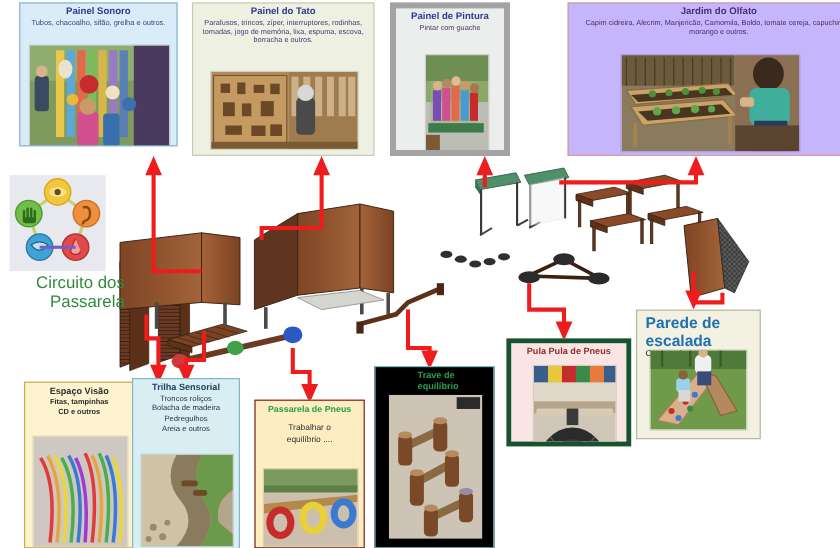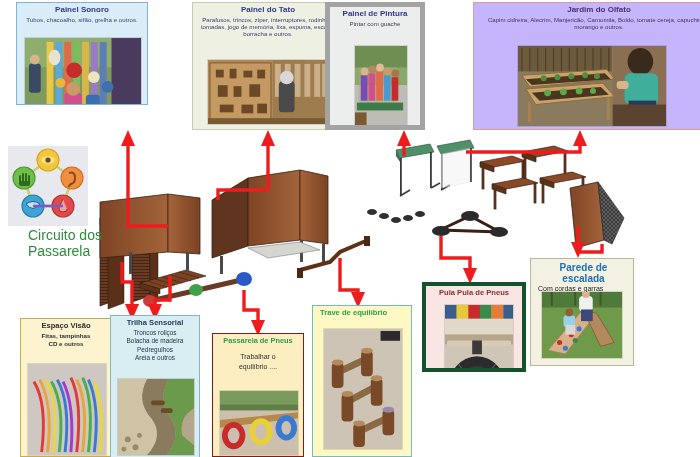--- a/index.html
+++ b/index.html
@@ -32,27 +32,27 @@
   }
   .photo{
     position:absolute;
     background-repeat:no-repeat;
     background-size:100% 100%;
     border:1px solid rgba(0,0,0,.12);
     box-sizing:border-box;
   }
 
   
-  #card-sonoro{left:16px;top:2px;width:132px;height:103px;
+  #card-sonoro{left:16px;top:2px;width:132px;height:120px;
     background:#d9ecf7;border:1px solid #7fb4d4;}
   #card-sonoro .ttl{color:#2f3a8f;font-size:8px;}
   #card-sonoro .sub{color:#3c3f86;font-size:6.2px;}
 
   #card-tato{left:160px;top:2px;width:152px;height:128px;
-    background:#eef0e1;border:1px solid #c9ccb4;margin-left:32px;}
+    background:#eef0e1;border:1px solid #c9ccb4;}
   #card-tato .ttl{color:#2f3a8f;font-size:8px;}
   #card-tato .sub{color:#3f3c7a;font-size:6.1px;}
 
   #card-pintura{left:325px;top:2px;width:100px;height:128px;
     background:#eceded;border:5px solid #a3a3a3;}
   #card-pintura .ttl{color:#2f3a8f;font-size:8px;}
   #card-pintura .sub{color:#3f3f55;font-size:6.1px;}
 
   #card-olfato{left:473px;top:2px;width:252px;height:128px;
     background:#c4b5fd;border:1px solid #d79c9c;}
@@ -69,40 +69,40 @@
     background:#d9eef2;border:1px solid #7fb8c4;}
   #card-trilha .ttl{color:#23405f;font-size:7.6px;}
   #card-trilha .sub{color:#23344a;font-size:6.4px;}
 
   #card-passarela{left:212px;top:333px;width:92px;height:124px;
     background:#fdeec2;border:1px solid #7f1d1d;}
   #card-passarela .ttl{color:#2a9d4f;font-size:7.4px;font-weight:bold;}
   #card-passarela .sub{color:#2e2e2e;font-size:7px;}
 
   #card-trave{left:312px;top:305px;width:100px;height:152px;
-    background:#fef9c3;border:1px solid #79b9c4;}
+    background:#000000;border:1px solid #79b9c4;padding-left:28px;}
   #card-trave .ttl{color:#2a9d4f;font-size:7.6px;text-align:left;margin-left:7px;}
 
   #card-pula{left:422px;top:282px;width:104px;height:90px;
     background:#fae5e5;border:4px solid #14532d;}
   #card-pula .ttl{color:#8c2f2f;font-size:7.6px;}
 
   #card-escalada{left:530px;top:258px;width:104px;height:108px;
     background:#f2f1e2;border:1px solid #b8b79d;}
-  #card-escalada .ttl{color:#1f6fb2;font-size:10px;text-align:center;margin-left:7px;}
+  #card-escalada .ttl{color:#1f6fb2;font-size:13px;text-align:left;margin-left:7px;}
   #card-escalada .sub{color:#1a1a1a;font-size:7px;text-align:left;margin-left:7px;font-weight:normal;}
 
   
   #logo-box{
     position:absolute;left:8px;top:146px;width:80px;height:80px;
     background:#e8e8ef;
   }
   #logo-title{
     position:absolute;left:0px;top:228px;width:104px;
-    color:#2f8a3e;font-size:14px;line-height:1.12;text-align:left;margin-left:28px;
+    color:#2f8a3e;font-size:14px;line-height:1.12;text-align:right;
   }
   svg{display:block;}
 </style>
 </head>
 <body>
 
 <div id="stage">
 
   <svg id="playground" width="700" height="457" style="position:absolute;left:0;top:0;">
     <defs>

